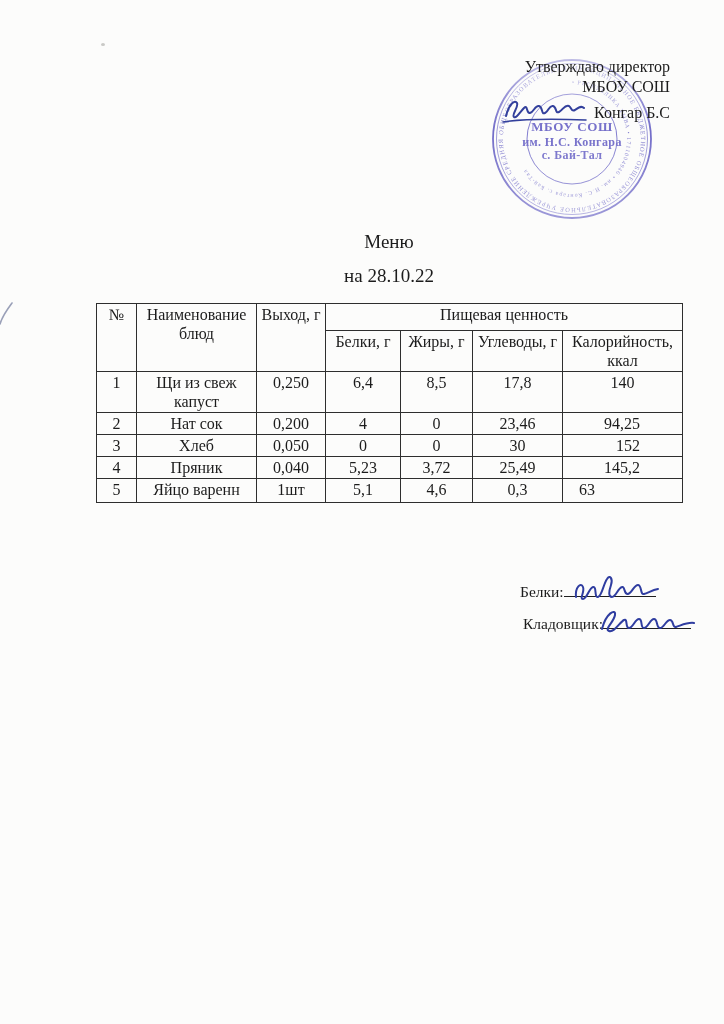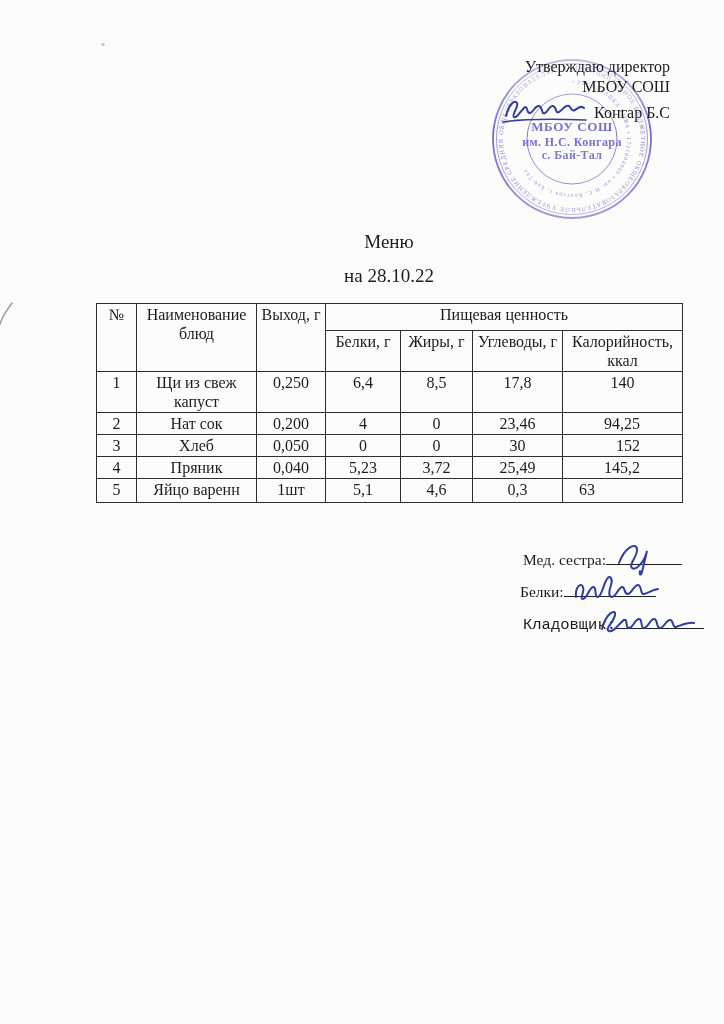--- a/index.html
+++ b/index.html
@@ -62,21 +62,21 @@
     position:absolute;z-index:2;
     font-size:15.5px;line-height:19px;white-space:nowrap;
   }
   .sign-row .line{
     display:inline-block;border-bottom:1.5px solid #1f1f1f;height:15px;
     vertical-align:baseline;
   }
   .sign-row svg{position:absolute;overflow:visible;}
   #sign-row-1{left:523px;top:549px;}
   #sign-row-2{left:520px;top:581px;}
-  #sign-row-3{left:523px;top:613px;font-family:Liberation Mono, monospace;}
+  #sign-row-3{left:523px;top:613px;}
   
   .pen-mark{position:absolute;left:-3px;top:300px;z-index:1;}
   .speck{position:absolute;left:101px;top:43px;width:4px;height:3px;
     background:#c9c9c6;border-radius:50%;z-index:1;}
 </style>
 </head>
 <body>
 
 <div class="page">
 
@@ -194,26 +194,20 @@
         <td>Яйцо варенн</td>
         <td>1шт</td>
         <td>5,1</td>
         <td>4,6</td>
         <td>0,3</td>
         <td class="kcal">63</td>
       </tr>
     </tbody>
   </table>
 
-  <div class="sign-row" id="sign-row-1">
-    <span>Мед. сестра:</span><span class="line" style="width:76px"></span>
-    <svg style="left:86px;top:-8px;" width="52" height="36" viewBox="0 0 52 36">
-      <path d="M10 22 C16 6 27 1 28 8 C29 15 19 24 23 27 C27 30 36 20 38 10 L33 31 C32 35 30 34 31 30" fill="none" stroke="#2f3da0" stroke-width="2" stroke-linecap="round"></path>
-    </svg>
-  </div>
   <div class="sign-row" id="sign-row-2">
     <span>Белки:</span><span class="line" style="width:92px"></span>
     <svg style="left:52px;top:-8px;" width="90" height="34" viewBox="0 0 90 34">
       <path d="M4 24 C3 14 9 9 11 14 C13 19 7 26 11 26 C15 26 17 15 21 14 C25 13 22 25 26 24 C30 23 31 12 35 6 C38 1 41 6 39 12 C37 18 36 24 40 24 C44 24 46 15 50 14 C53 13 52 22 56 21 C60 20 62 12 66 12 C70 12 68 22 72 21 C76 20 80 17 86 16" fill="none" stroke="#2f3da0" stroke-width="2" stroke-linecap="round"></path>
     </svg>
   </div>
   <div class="sign-row" id="sign-row-3">
     <span>Кладовщик:</span><span class="line" style="width:88px"></span>
     <svg style="left:75px;top:-6px;" width="100" height="30" viewBox="0 0 100 30">
       <path d="M4 22 C8 6 18 1 17 8 C16 15 6 22 11 24 C16 26 22 15 26 13 C30 11 27 21 31 21 C35 21 37 12 41 12 C45 12 42 21 46 21 C50 21 52 12 56 12 C60 12 58 21 62 21 C66 21 68 13 72 13 C76 13 74 21 78 20 C82 19 89 15 96 16" fill="none" stroke="#2f3da0" stroke-width="2" stroke-linecap="round"></path>

